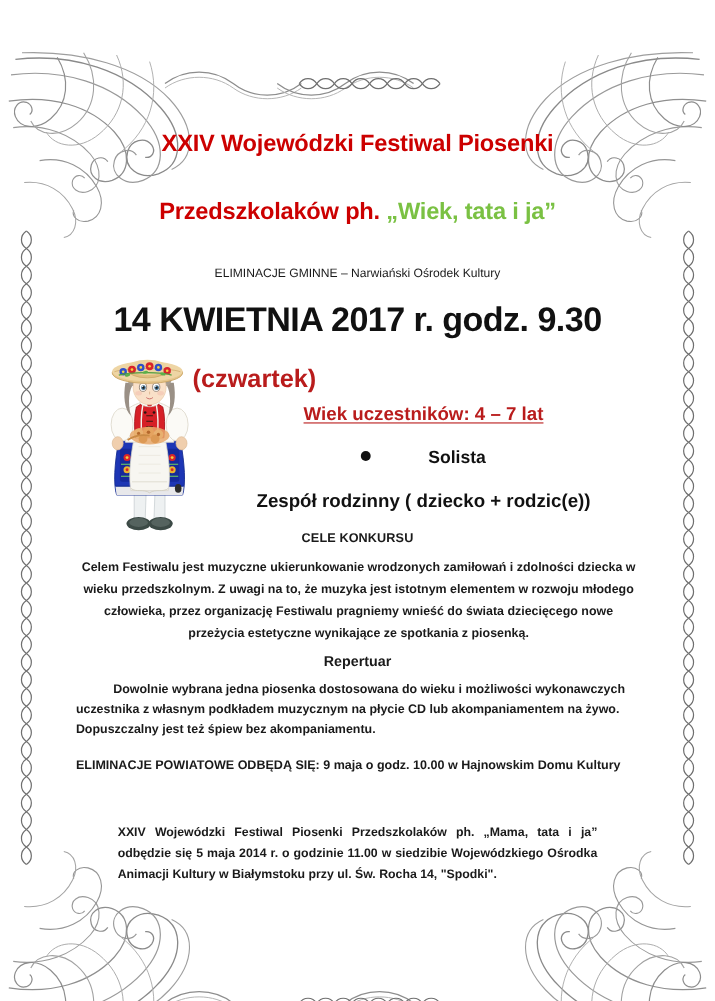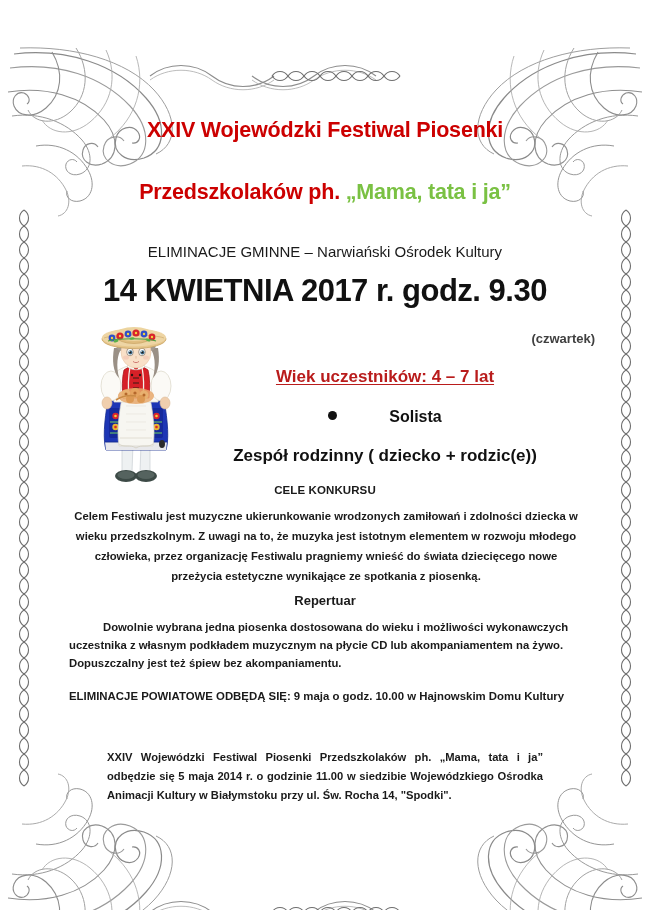--- a/index.html
+++ b/index.html
@@ -59,42 +59,42 @@
     color: #cc0000;
   }
   #title-2 .green {
     color: #7ac143;
   }
 
   #subtitle-elim {
     position: absolute;
     left: 0; top: 203px; width: 540px;
     text-align: center;
-    font-size: 15px;
+    font-size: 11px;
     color: #1a1a1a;
     font-weight: normal;
   }
 
   #date-line {
     position: absolute;
     left: 0; top: 233px; width: 540px;
     text-align: center;
     font-size: 31px;
     font-weight: bold;
     color: #111111;
     letter-spacing: -0.5px;
   }
 
   #weekday {
     position: absolute;
     left: 120px; top: 291px; width: 420px;
-    text-align: right;
-    font-size: 13px;
-    font-weight: bold;
-    color: #404040;
+    text-align: left;
+    font-size: 23px;
+    font-weight: bold;
+    color: #b91c1c;
   }
 
   #age-line {
     position: absolute;
     left: 120px; top: 327px; width: 420px;
     text-align: center;
     font-size: 17px;
     font-weight: bold;
     color: #b91c1c;
   }
@@ -449,21 +449,21 @@
       </g>
 
       <ellipse cx="76" cy="118" rx="3" ry="4" fill="#2b2b2b"></ellipse>
     </svg>
   </div>
 
   <div id="content">
 
     <div id="title-1" class="title-line">XXIV Wojewódzki Festiwal Piosenki</div>
 
-    <div id="title-2" class="title-line"><span>Przedszkolaków ph. </span><span class="green">„Mama, tata i ja”</span></div>
+    <div id="title-2" class="title-line"><span>Przedszkolaków ph. </span><span class="green">„Wiek, tata i ja”</span></div>
 
     <div id="subtitle-elim">ELIMINACJE GMINNE – Narwiański Ośrodek Kultury</div>
 
     <div id="date-line">14 KWIETNIA 2017 r. godz. 9.30</div>
 
     <div id="weekday">(czwartek)</div>
 
     <div id="age-line"><span class="u">Wiek uczestników: 4 – 7 lat</span></div>
 
     <div id="zespol-line">Zespół rodzinny ( dziecko + rodzic(e))</div>

